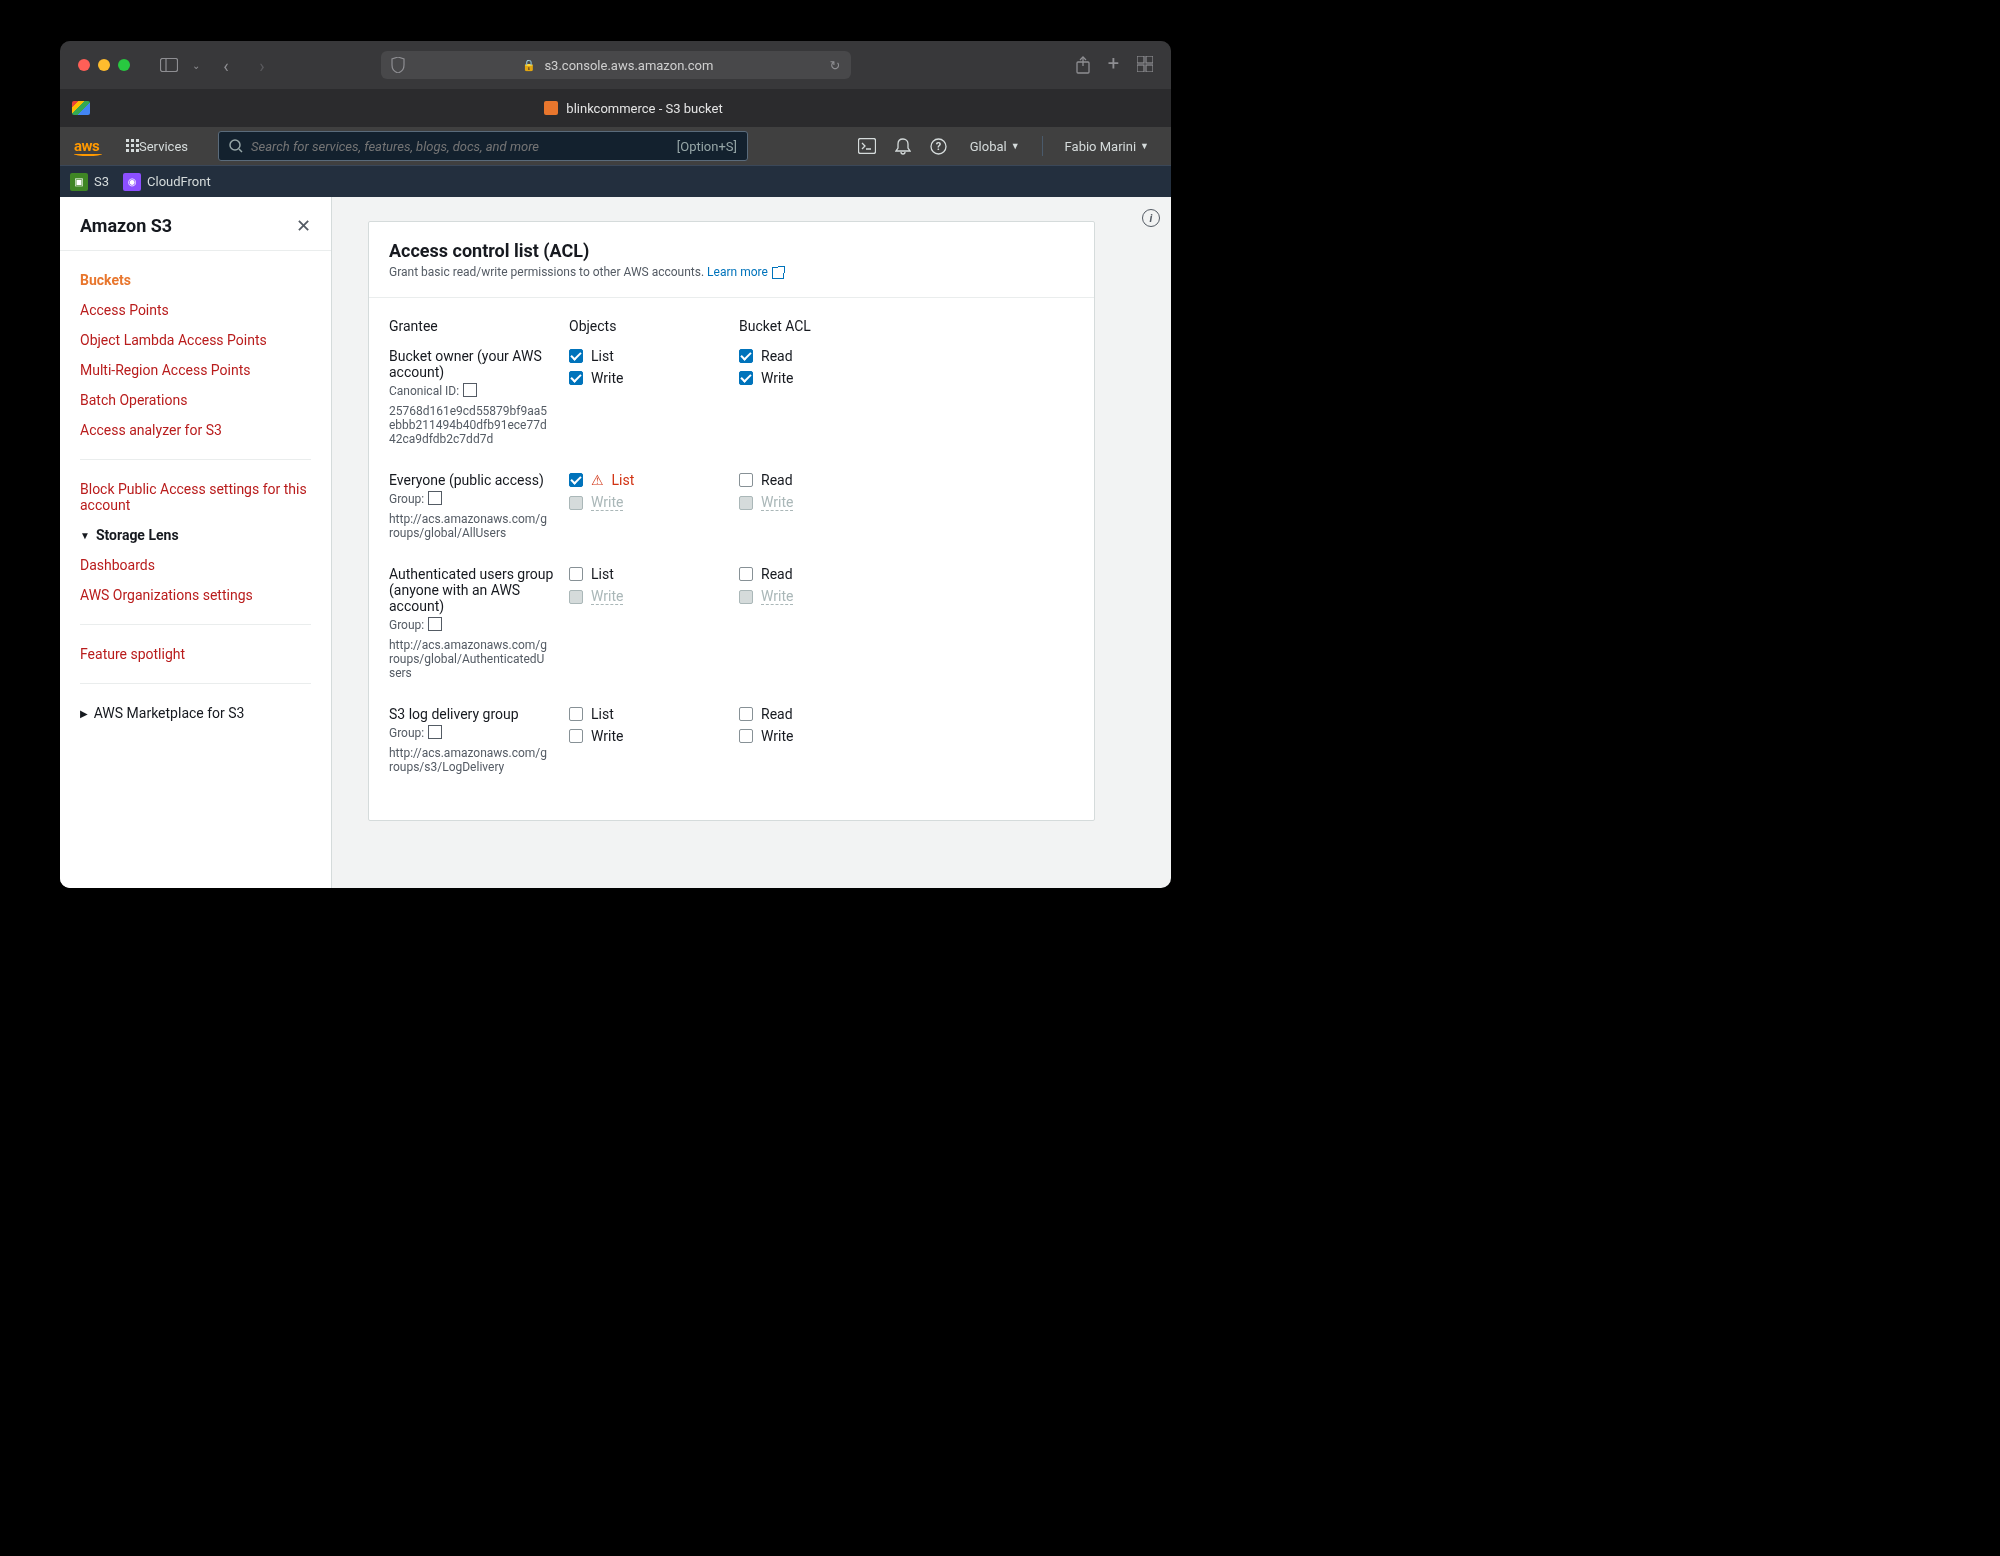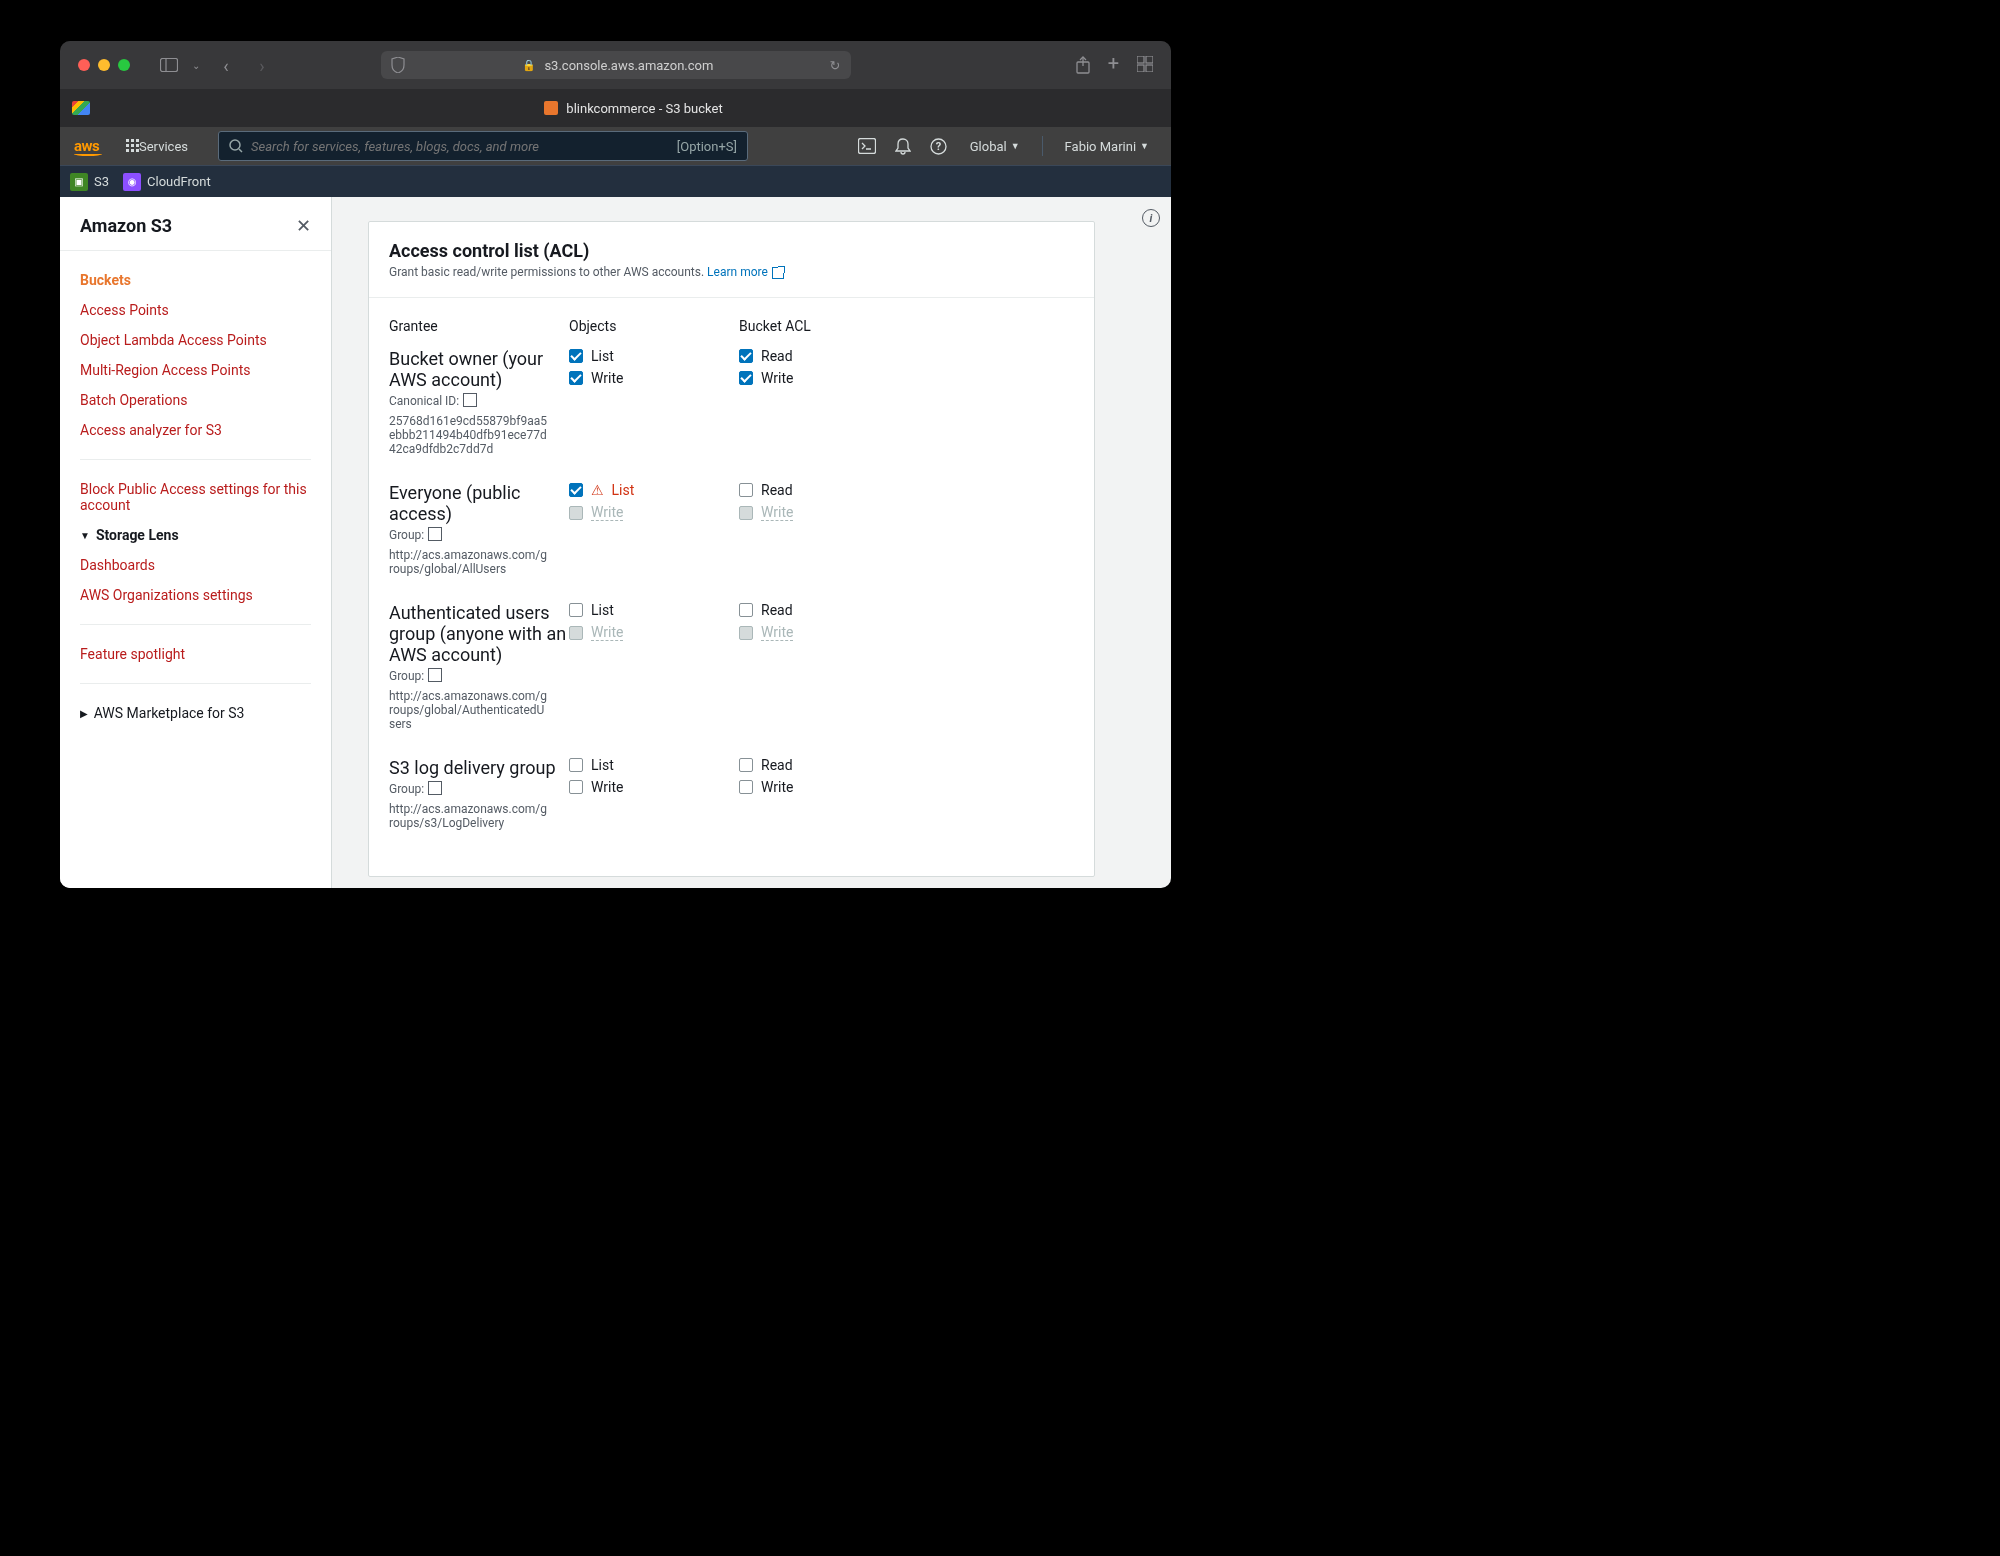--- a/index.html
+++ b/index.html
@@ -58,21 +58,21 @@
 .panel{background:#fff;border:1px solid #d5dbdb;border-radius:2px}
 .panel-hdr{padding:18px 20px;border-bottom:1px solid #eaeded}
 .panel-title{font-size:18px;font-weight:700;color:#16191f}
 .panel-sub{font-size:12px;color:#545b64;margin-top:4px}
 .link{color:#0073bb;text-decoration:none}
 .ext-ico{display:inline-block;width:12px;height:12px;border:1.5px solid #0073bb;position:relative;margin-left:4px;vertical-align:middle}
 .ext-ico::after{content:"";position:absolute;top:-2px;right:-2px;width:6px;height:6px;border-top:1.5px solid #0073bb;border-right:1.5px solid #0073bb;background:#fff}
 .acl-body{padding:20px}
 .acl-cols{display:grid;grid-template-columns:180px 170px 170px;gap:0}
 .col-hdr{font-size:14px;font-weight:400;color:#16191f;padding-bottom:14px}
-.grantee{font-size:18px;color:#16191f;margin-bottom:4px}
+.grantee{font-size:14px;color:#16191f;margin-bottom:4px}
 .meta{font-size:12px;color:#545b64;margin-top:4px;display:flex;align-items:flex-start;gap:6px;max-width:160px;word-break:break-all;flex-wrap:wrap}
 .copy-ico{width:12px;height:12px;border:1px solid #545b64;position:relative;flex-shrink:0;margin-top:1px}
 .copy-ico::before{content:"";position:absolute;top:-3px;left:-3px;width:12px;height:12px;border:1px solid #545b64;background:#fff}
 .perm{display:flex;align-items:center;gap:8px;font-size:14px;margin-bottom:6px}
 .cb{width:14px;height:14px;border:1px solid #879196;border-radius:2px;flex-shrink:0;position:relative}
 .cb.checked{background:#0073bb;border-color:#0073bb}
 .cb.checked::after{content:"";position:absolute;left:3px;top:0px;width:4px;height:8px;border:solid #fff;border-width:0 2px 2px 0;transform:rotate(45deg)}
 .cb.disabled{background:#d5dbdb;border-color:#aab7b8}
 .perm-label{color:#16191f}
 .perm-label.disabled{color:#aab7b8;border-bottom:1px dashed #aab7b8}

